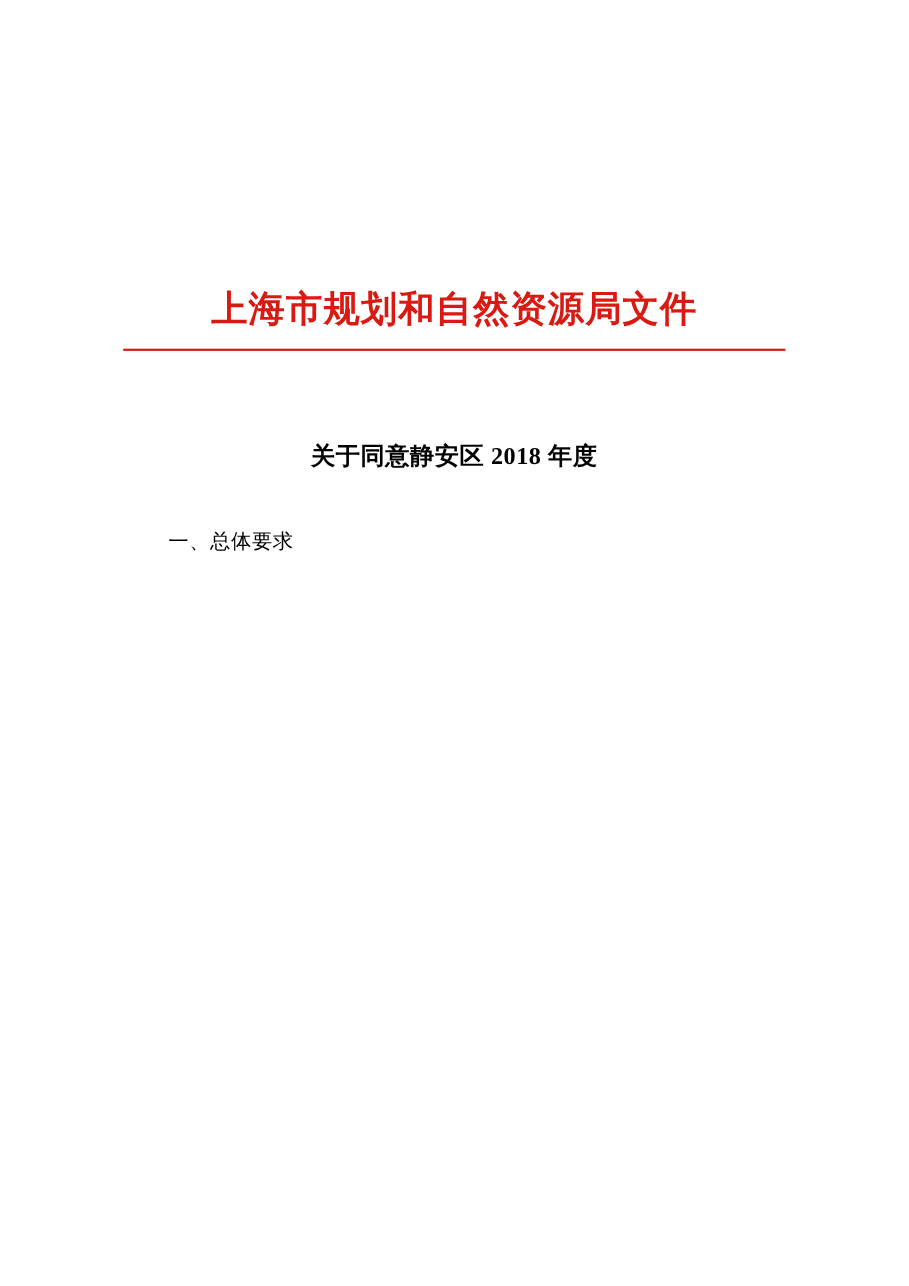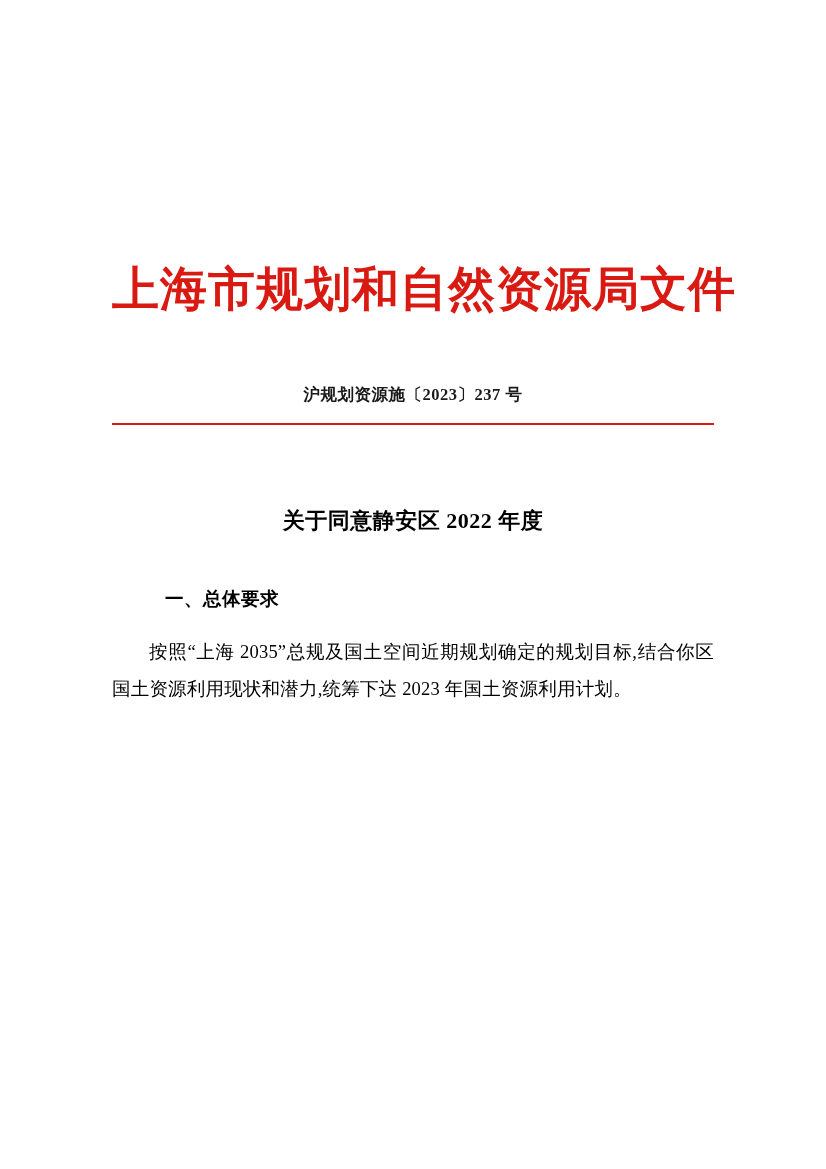--- a/index.html
+++ b/index.html
@@ -21,21 +21,21 @@
     height: 1169px;
     box-sizing: border-box;
     padding: 0 112px;
   }
   .masthead {
     margin-top: 262px;
     text-align: center;
     color: #d91a12;
     font-family: "DejaVu Serif", "Liberation Serif", serif;
     font-weight: bold;
-    font-size: 47px;
+    font-size: 33px;
     letter-spacing: 1px;
     line-height: 1.15;
     white-space: nowrap;
   }
   .doc-number {
     margin-top: 68px;
     text-align: center;
     font-size: 16.5px;
     font-weight: bold;
     letter-spacing: 0.5px;
@@ -69,44 +69,42 @@
     font-size: 18.5px;
     line-height: 2.0;
     text-align: justify;
     text-justify: inter-ideograph;
     letter-spacing: 0.2px;
   }
   p.indent {
     text-indent: 37px;
   }
   .section-heading {
-    margin: 16px;
+    margin: 4px;
     font-size: 18.5px;
     line-height: 2.0;
-    font-weight: bold;
+    font-weight: normal;
     text-indent: 37px;
     letter-spacing: 0.5px;
   }
 </style>
 </head>
 <body>
 
 <div class="page">
 
   <div class="masthead">上海市规划和自然资源局文件</div>
 
-  <div class="doc-number">沪规划资源施〔2023〕237 号</div>
 
   <div class="red-rule"></div>
 
   <div class="doc-title">
-    <div>关于同意静安区 2022 年度</div>
+    <div>关于同意静安区 2018 年度</div>
   </div>
 
   <div class="body-block">
 
 
     <p class="section-heading">一、总体要求</p>
 
-    <p class="para indent">按照“上海 2035”总规及国土空间近期规划确定的规划目标,结合你区国土资源利用现状和潜力,统筹下达 2023 年国土资源利用计划。</p>
   </div>
 
 </div>
 
 </body></html>

